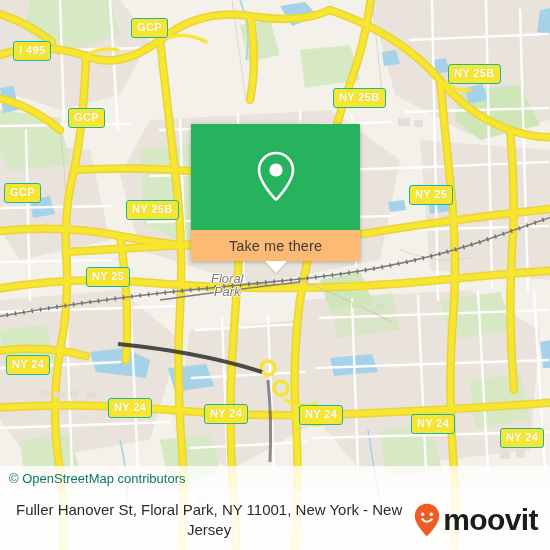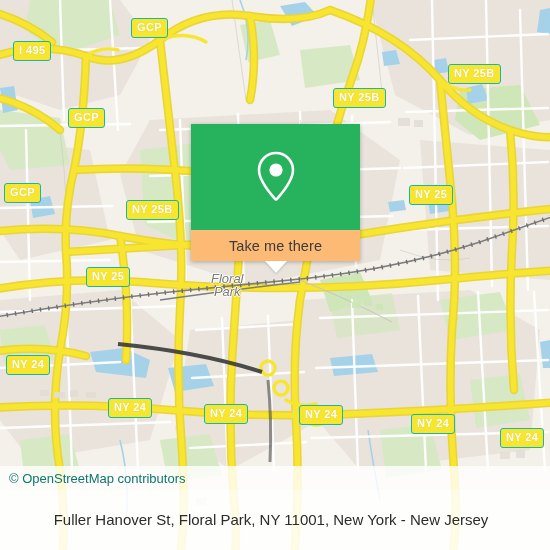--- a/index.html
+++ b/index.html
@@ -350,15 +350,24 @@
       <div id="popup-tail"></div>
     </div>
   </div>
 
   <div id="attribution">
     <span>© OpenStreetMap contributors</span>
   </div>
 
   <div id="footer">
     <div id="footer-text">Fuller Hanover St, Floral Park, NY 11001, New York - New Jersey</div>
+    <div id="brand">
+      <svg width="26" height="34" viewBox="0 0 26 34">
+        <path d="M13 0.8 C6.1 0.8 0.8 6.2 0.8 12.9 C0.8 21 11 31.2 12.3 32.5 C12.7 32.9 13.3 32.9 13.7 32.5 C15 31.2 25.2 21 25.2 12.9 C25.2 6.2 19.9 0.8 13 0.8 Z" fill="#ee5b27"></path>
+        <circle cx="8.7" cy="11.2" r="1.7" fill="#ffffff"></circle>
+        <circle cx="17.3" cy="11.2" r="1.7" fill="#ffffff"></circle>
+        <path d="M8.2 16.2 Q13 21.2 17.8 16.2" fill="none" stroke="#ffffff" stroke-width="2.1" stroke-linecap="round"></path>
+      </svg>
+      <span id="brand-word">moovit</span>
+    </div>
   </div>
 
 </div>
 
 </body></html>

